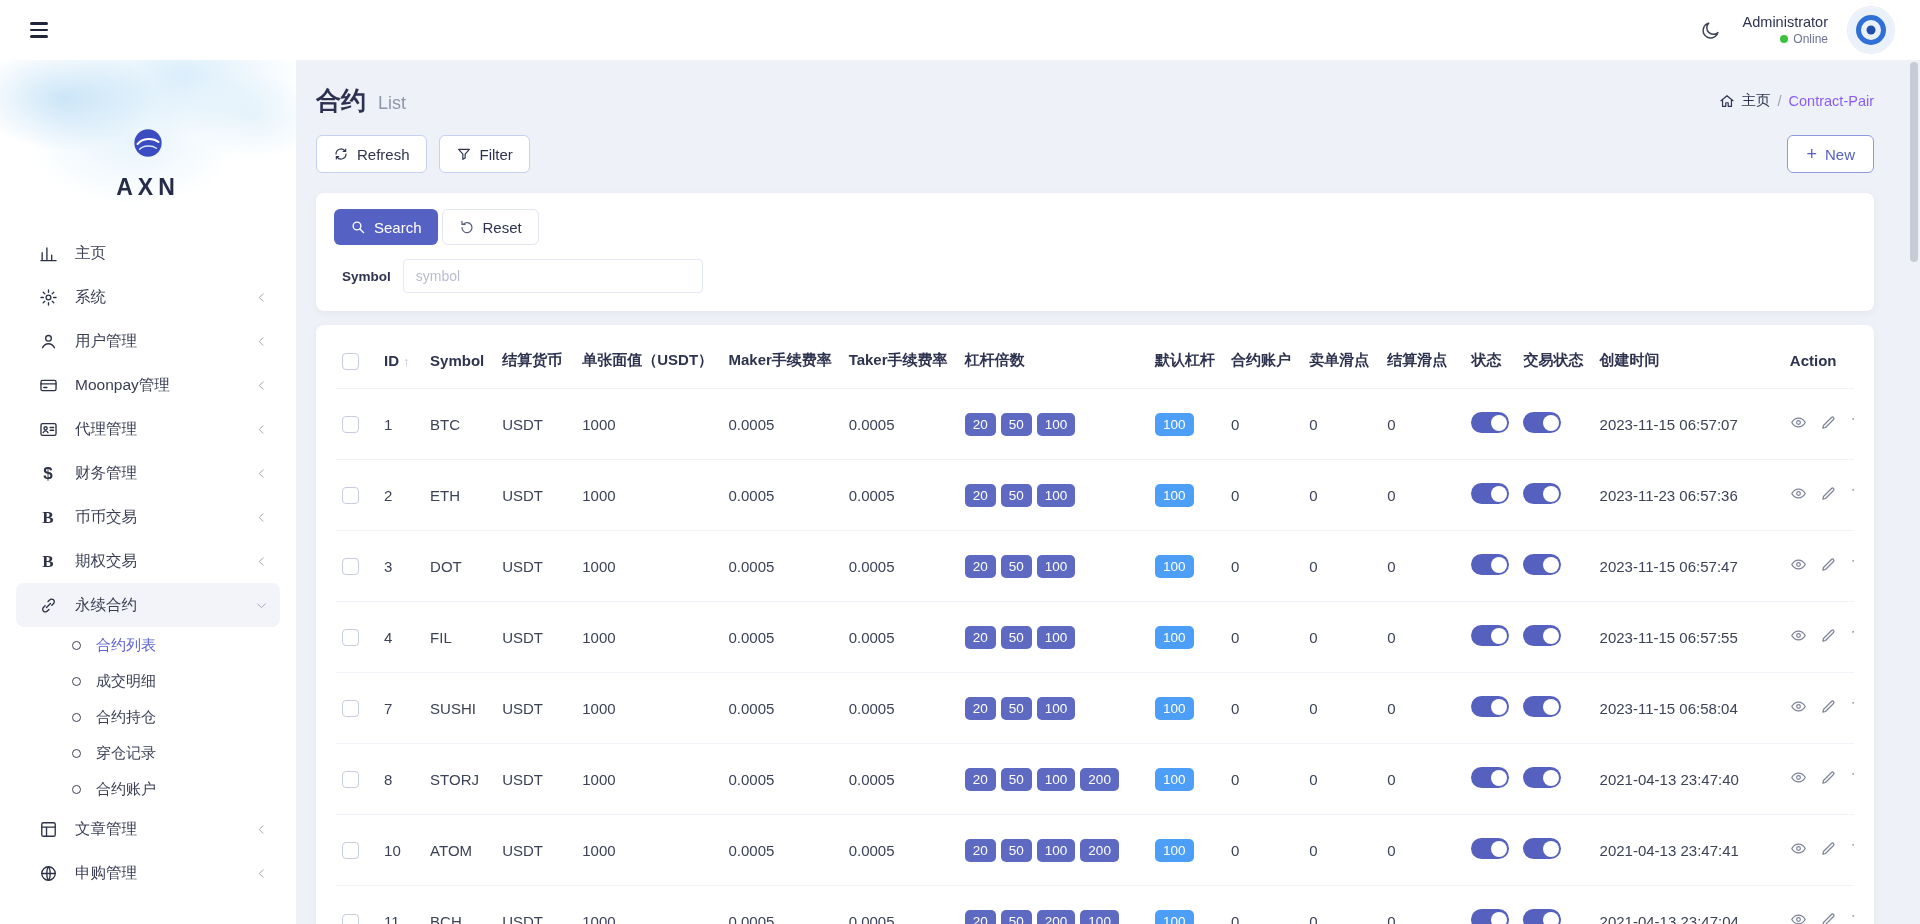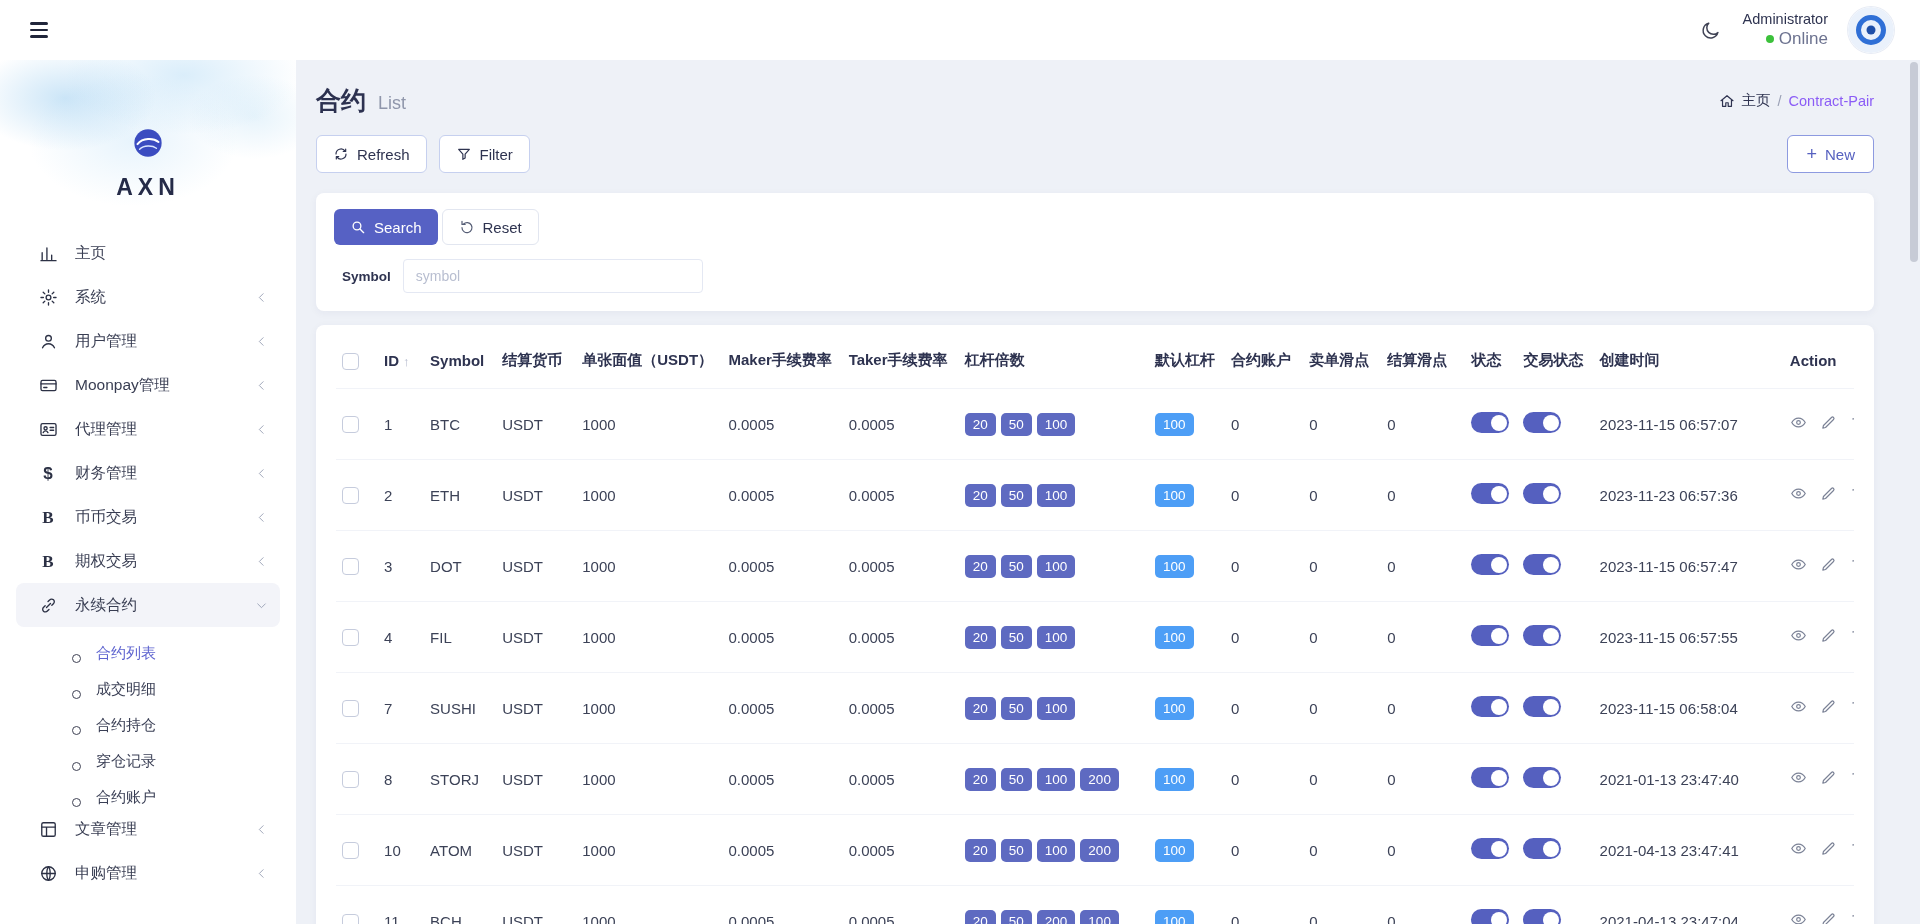--- a/index.html
+++ b/index.html
@@ -10,21 +10,21 @@
   
   .topbar{position:fixed;top:0;left:0;width:100%;height:60px;background:#fff;
     display:flex;align-items:center;padding:0 26px;z-index:20}
   .hamburger{display:flex;flex-direction:column;gap:4px;background:none;border:none;cursor:pointer;padding:4px}
   .hamburger span{width:18px;height:2.4px;background:#20253a;border-radius:2px}
   .topbar-right{margin-left:auto;display:flex;align-items:center;gap:20px}
   .icon-btn{background:none;border:none;cursor:pointer;color:#3f4254;display:flex;padding:2px}
   .icon-btn svg{width:21px;height:21px}
   .admin-info{text-align:right;line-height:1.3;cursor:pointer}
   .admin-name{font-size:14.5px;color:#2e3350}
-  .admin-status{font-size:17px;color:#6d7390;display:flex;align-items:center;justify-content:flex-end;gap:5px}
+  .admin-status{font-size:12px;color:#6d7390;display:flex;align-items:center;justify-content:flex-end;gap:5px}
   .dot-online{width:8px;height:8px;border-radius:50%;background:#3cc13b;display:inline-block}
   .avatar{width:46px;height:46px;border-radius:50%;overflow:hidden;cursor:pointer;box-shadow:0 0 0 1px #e8ecf5;flex:none}
 
   
   .sidebar{position:fixed;top:60px;left:0;width:296px;bottom:0;background:#fff;z-index:10;overflow:hidden}
   .watercolor{position:absolute;top:0;left:0;right:0;height:190px;pointer-events:none;background:
     radial-gradient(130px 75px at 22% 20%, rgba(141,198,238,.45), transparent 70%),
     radial-gradient(170px 85px at 62% 8%,  rgba(150,205,242,.35), transparent 70%),
     radial-gradient(150px 95px at 45% 42%, rgba(170,215,245,.28), transparent 70%),
     radial-gradient(95px 60px  at 86% 30%, rgba(160,210,240,.25), transparent 70%)}
@@ -35,21 +35,21 @@
   .menu-item{display:flex;align-items:center;height:44px;padding:0 12px 0 22px;border-radius:8px;
     font-size:15.5px;color:#383d52;cursor:pointer}
   .menu-item.open{background:#f3f4f9}
   .mi-icon{width:20px;display:flex;justify-content:center;margin-right:17px;color:#2c3145;flex:none}
   .mi-icon svg{width:19px;height:19px}
   .txt-ic{font-size:17px;font-weight:700;line-height:1;color:#2c3145}
   .b-serif{font-family:"Liberation Serif","DejaVu Serif",serif}
   .b-bold{font-weight:800}
   .chev{margin-left:auto;color:#99a0b5;display:flex}
   .chev svg{width:13px;height:13px}
-  .submenu-item{display:flex;align-items:flex-end;height:36px;padding-left:56px;font-size:15px;color:#3a3f55;cursor:pointer}
+  .submenu-item{display:flex;align-items:center;height:36px;padding-left:56px;font-size:15px;color:#3a3f55;cursor:pointer}
   .dot{width:9px;height:9px;border:1.5px solid #3f4254;border-radius:50%;margin-right:15px;flex:none}
   .submenu-item.active{color:#5d63cf}
 
   
   .content{margin-left:296px;padding:84px 46px 0 20px}
   .page-head{display:flex;align-items:center}
   .page-title{margin:0;font-size:25px;font-weight:700;color:#2c3150;display:flex;align-items:baseline;gap:12px}
   .page-sub{font-size:18px;font-weight:400;color:#8f96ab}
   .breadcrumb{margin-left:auto;display:flex;align-items:center;gap:7px;font-size:14.5px;color:#2e3350}
   .breadcrumb svg{width:16px;height:16px}
@@ -613,21 +613,21 @@
             <td>1000</td>
             <td>0.0005</td>
             <td>0.0005</td>
             <td><span class="badge badge-indigo">20</span><span class="badge badge-indigo">50</span><span class="badge badge-indigo">100</span><span class="badge badge-indigo">200</span></td>
             <td><span class="badge badge-blue">100</span></td>
             <td>0</td>
             <td>0</td>
             <td>0</td>
             <td><span class="toggle on"><span class="knob"></span></span></td>
             <td><span class="toggle on"><span class="knob"></span></span></td>
-            <td>2021-01-13 23:47:40</td>
+            <td>2021-04-13 23:47:40</td>
             <td class="actions"><span class="act">
                 <span class="ic">
                   <svg viewBox="0 0 24 24" fill="none" stroke="currentColor" stroke-width="1.7" stroke-linecap="round" stroke-linejoin="round">
                     <path d="M2.5 12S6 5.8 12 5.8 21.5 12 21.5 12 18 18.2 12 18.2 2.5 12 2.5 12z"></path>
                     <circle cx="12" cy="12" r="2.6"></circle>
                   </svg>
                 </span>
               </span><span class="act">
                 <span class="ic">
                   <svg viewBox="0 0 24 24" fill="none" stroke="currentColor" stroke-width="1.7" stroke-linecap="round" stroke-linejoin="round">

